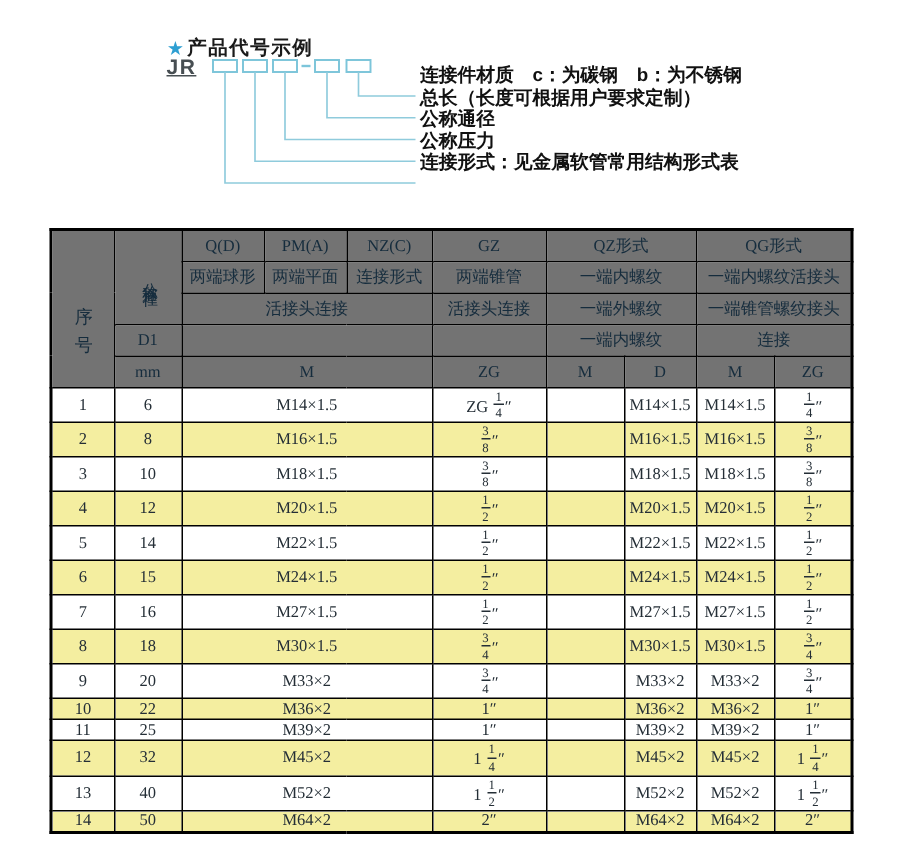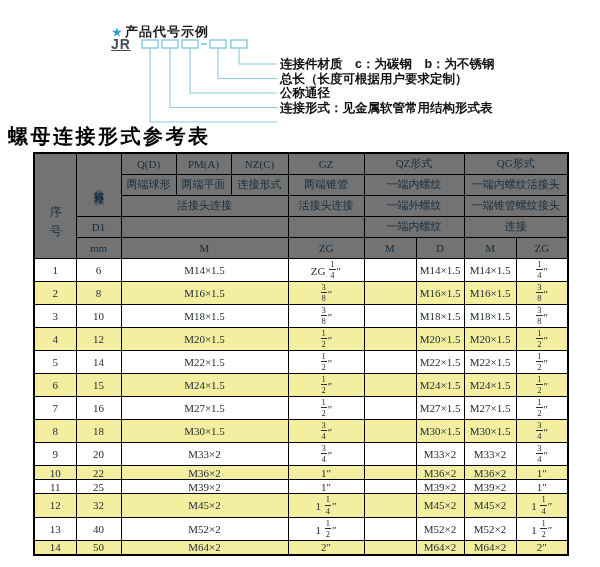--- a/index.html
+++ b/index.html
@@ -15,21 +15,21 @@
     font-family:Liberation Sans, sans-serif;
     font-weight:bold; font-size:13px; color:#1a1a1a; letter-spacing:1px;
   }
   .star-line .star { color:#2e9fd2; font-size:11px; margin-right:2px; }
   .jr {
     position:absolute; left:111px; top:36px;
     font-family:"Liberation Sans","DejaVu Sans",sans-serif;
     font-weight:bold; font-size:14px; color:#474e52; letter-spacing:1px;text-decoration:underline;
   }
   .code-labels {
-    position:absolute; left:280px; top:57px;
+    position:absolute; left:280px; top:43px;
     font-family:"Liberation Sans","DejaVu Sans",sans-serif;
     font-weight:bold; font-size:12.5px; color:#111; line-height:14.5px;
     white-space:nowrap;
   }
   
   .page-title {
     position:absolute; left:8px; top:123px;
     font-weight:bold; font-size:20px; color:#000; letter-spacing:2.5px;
     font-family:"Liberation Serif","DejaVu Serif",serif;
   }
@@ -93,24 +93,24 @@
   <div class="star-line">
     <span class="star">★</span><span>产品代号示例</span>
   </div>
 
   <span class="jr">JR</span>
 
   <div class="code-labels">
     <div>连接件材质　c：为碳钢　b：为不锈钢</div>
     <div>总长（长度可根据用户要求定制）</div>
     <div>公称通径</div>
+    <div>公称压力</div>
     <div>连接形式：见金属软管常用结构形式表</div>
   </div>
 
-  <div class="page-title">螺母连接形式参考表</div>
 
   <table class="ref">
     <colgroup>
       <col style="width:42px">
         <col style="width:45px">
         <col style="width:55px">
       <col style="width:55px">
         <col style="width:57px">
         <col style="width:76px">
       <col style="width:52px">

